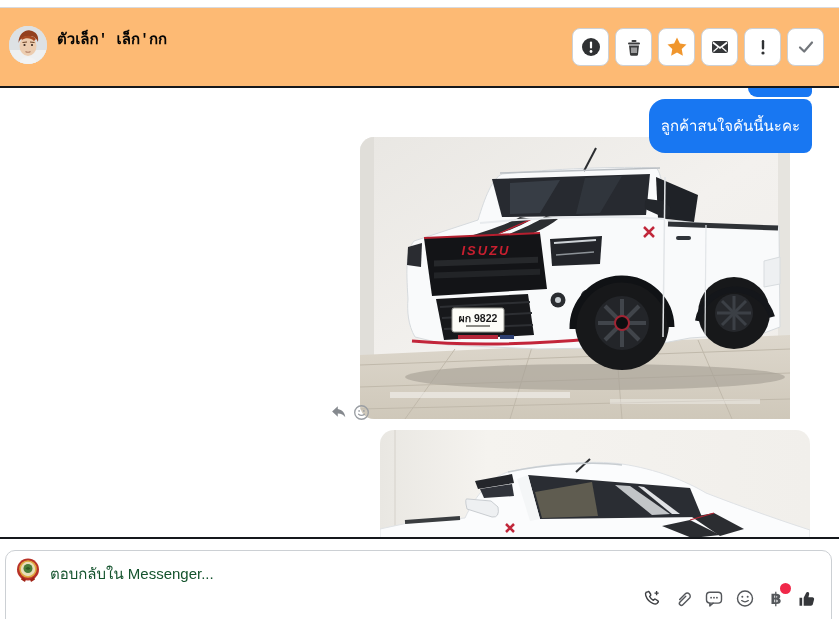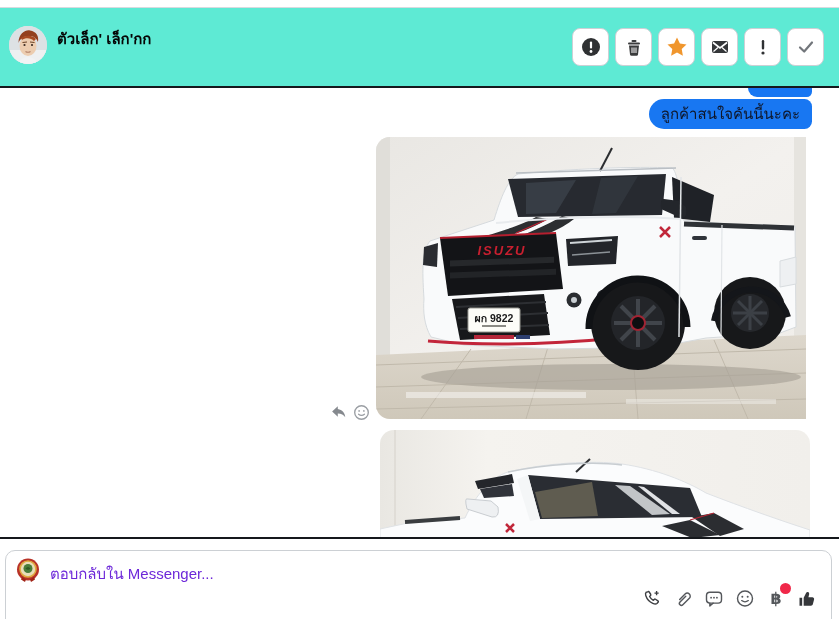--- a/index.html
+++ b/index.html
@@ -4,44 +4,44 @@
 <style>
   html,body{margin:0;padding:0;background:#fff;}
   #app{position:relative;width:839px;height:619px;background:#fff;overflow:hidden;
        font-family:"Liberation Sans","DejaVu Sans",sans-serif;color:#1c1e21;}
   .hline{position:absolute;left:0;width:839px;}
   .top-rule{top:7px;height:1px;background:#d8dadf;}
   .dark-rule-1{top:86px;height:2px;background:#15181c;z-index:5;}
   .dark-rule-2{top:537px;height:2px;background:#15181c;z-index:5;}
 
   
-  .header{position:absolute;top:8px;left:0;width:839px;height:78px;background:#5eead4;z-index:4;}
+  .header{position:absolute;top:8px;left:0;width:839px;height:78px;background:#fdba74;z-index:4;font-family:Liberation Mono, monospace;}
   .avatar{position:absolute;left:9px;top:18px;width:38px;height:38px;border-radius:50%;overflow:hidden;background:#dfe3e6;cursor:pointer;}
   .name{position:absolute;left:57px;top:19px;font-size:15px;font-weight:bold;color:#050505;}
   .assign{position:absolute;left:57px;top:40px;font-size:13px;color:#5a5d61;cursor:pointer;}
   .assign .caret{font-size:8px;color:#606770;margin-left:4px;vertical-align:1px;}
   .hbtns{position:absolute;top:20px;left:572px;display:flex;gap:6px;}
   .hbtn{width:37px;height:38px;border:1px solid #ccd0d5;border-radius:8px;background:#fff;
         display:flex;align-items:center;justify-content:center;cursor:pointer;padding:0;}
 
   
   .bubble-partial{position:absolute;top:88px;right:27px;width:64px;height:9px;
         background:#1877f2;border-radius:0 0 8px 14px;z-index:2;}
-  .bubble{position:absolute;top:99px;right:27px;height:30px;line-height:30px;padding:0 12px;
-        background:#1877f2;color:#0f172a;font-size:15px;border-radius:16px 8px 8px 16px;white-space:nowrap;z-index:2;}
-  .photo1{position:absolute;top:137px;left:376px;width:452px;height:282px;border-radius:14px;overflow:hidden;cursor:pointer;}
+  .bubble{position:absolute;top:99px;right:27px;height:30px;line-height:30px;padding:12px 12px;
+        background:#1877f2;color:#ffffff;font-size:15px;border-radius:16px 8px 8px 16px;white-space:nowrap;z-index:2;}
+  .photo1{position:absolute;top:137px;left:360px;width:452px;height:282px;border-radius:14px;overflow:hidden;cursor:pointer;}
   .photo2{position:absolute;top:430px;left:380px;width:430px;height:108px;border-radius:14px 14px 0 0;overflow:hidden;cursor:pointer;}
   .msg-actions{position:absolute;top:403px;left:329px;display:flex;gap:5px;align-items:center;}
   .msg-actions .act{width:18px;height:18px;display:flex;align-items:center;justify-content:center;cursor:pointer;}
 
   
   .composer{position:absolute;left:5px;top:550px;width:827px;height:90px;
         border:1px solid #ccd0d4;border-radius:10px;background:#fff;box-sizing:border-box;}
   .composer-avatar{position:absolute;left:9px;top:6px;width:26px;height:26px;border-radius:50%;overflow:hidden;}
-  .composer-input{position:absolute;left:44px;top:11px;right:20px;font-size:15px;color:#6d28d9;cursor:text;}
+  .composer-input{position:absolute;left:44px;top:11px;right:20px;font-size:15px;color:#14532d;cursor:text;}
   .composer-icons{position:absolute;right:14px;top:37px;display:flex;gap:11px;align-items:center;}
   .cicon{position:relative;width:20px;height:21px;display:flex;align-items:center;justify-content:center;cursor:pointer;}
   .red-dot{position:absolute;top:-5px;right:-5px;width:11px;height:11px;border-radius:50%;background:#f02849;}
   .baht{font-size:16px;color:#54575b;font-weight:bold;line-height:1;}
 </style>
 </head>
 <body>
 
 <div id="app">
 

